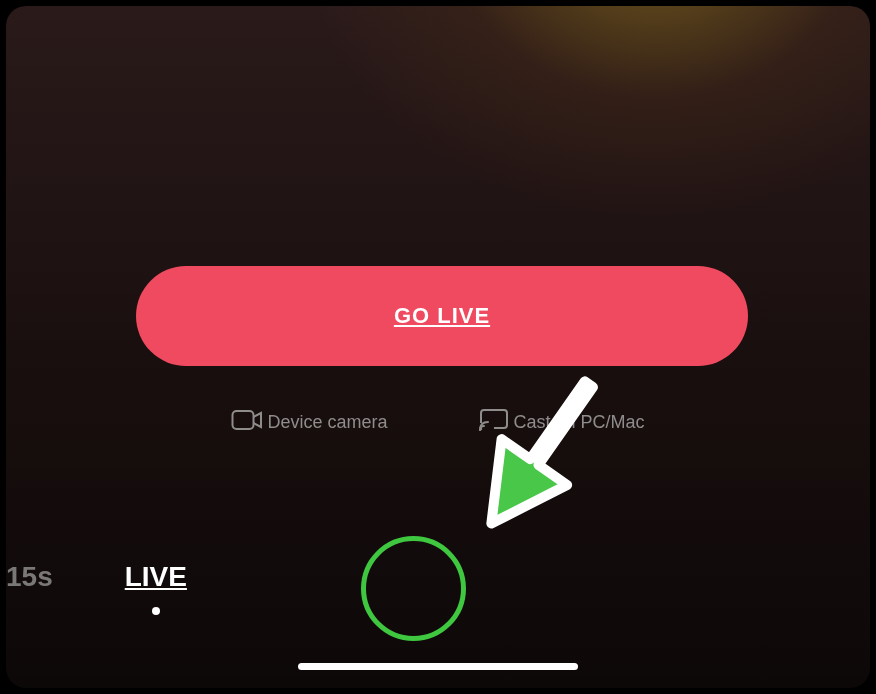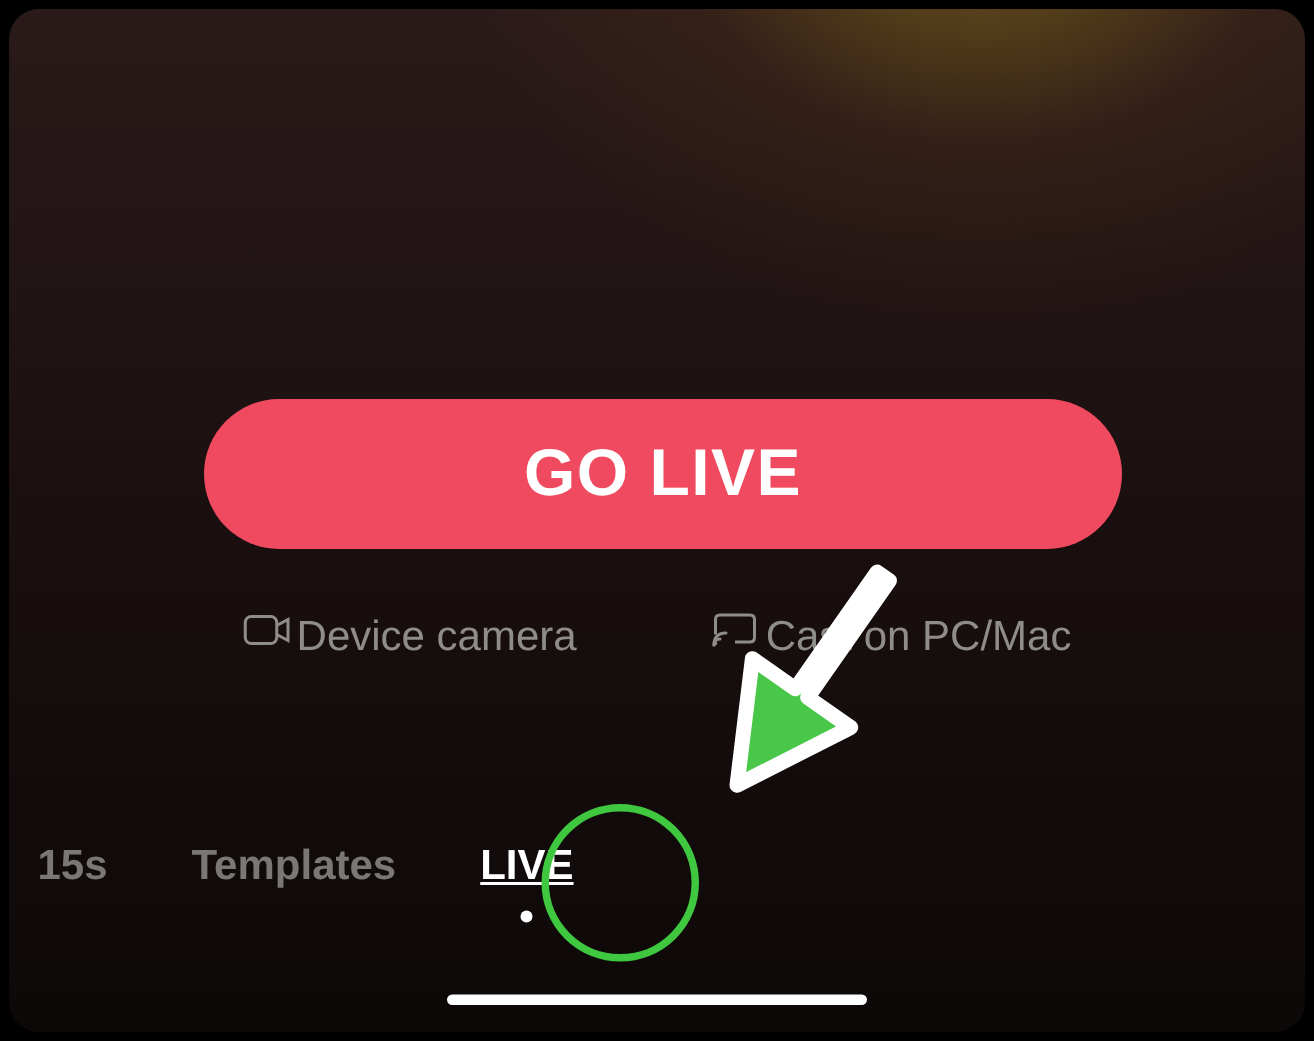--- a/index.html
+++ b/index.html
@@ -29,58 +29,59 @@
     .go-live-btn {
       position: absolute;
       top: 260px;
       left: 130px;
       width: 612px;
       height: 100px;
       background: #ef4a5f;
       border: none;
       border-radius: 50px;
       color: #fff;
-      font-size: 44px;
+      font-size: 22px;
       font-weight: 700;
       letter-spacing: 1px;
       cursor: pointer;
+      text-decoration: underline;
     }
     .source-row {
       position: absolute;
       top: 400px;
       left: 0;
       width: 100%;
       display: flex;
       justify-content: center;
       gap: 90px;
       align-items: center;
     }
     .source-option {
       display: flex;
       align-items: center;
       gap: 4px;
       color: #8f8c8c;
-      font-size: 28px;
+      font-size: 18px;
       font-weight: 500;
       cursor: pointer;
     }
     .source-option svg {
       width: 32px;
       height: 28px;
       stroke: #8f8c8c;
       fill: none;
       stroke-width: 2;
     }
     .tab-row {
       position: absolute;
       top: 555px;
-      left: 19px;
+      left: 0;
       display: flex;
       align-items: flex-end;
-      gap: 56px;
+      gap: 72px;
     }
     .tab {
       font-size: 28px;
       font-weight: 700;
       color: #7a7777;
       cursor: pointer;
       position: relative;
     }
     .tab.active {
       color: #fff;
@@ -152,23 +153,20 @@
         </svg>
       </span>
       <span>Cast on PC/Mac</span>
     </div>
   </div>
 
   <div class="tab-row">
     <div class="tab">
       <span>15s</span>
     </div>
-    <div class="tab">
-      <span>Templates</span>
-    </div>
     <div class="tab active">
       <span>LIVE</span>
       <span class="tab-dot"></span>
     </div>
   </div>
 
   <div class="highlight-circle"></div>
 
   <div class="arrow-annotation">
     <svg width="200" height="210" viewBox="0 0 200 210">

